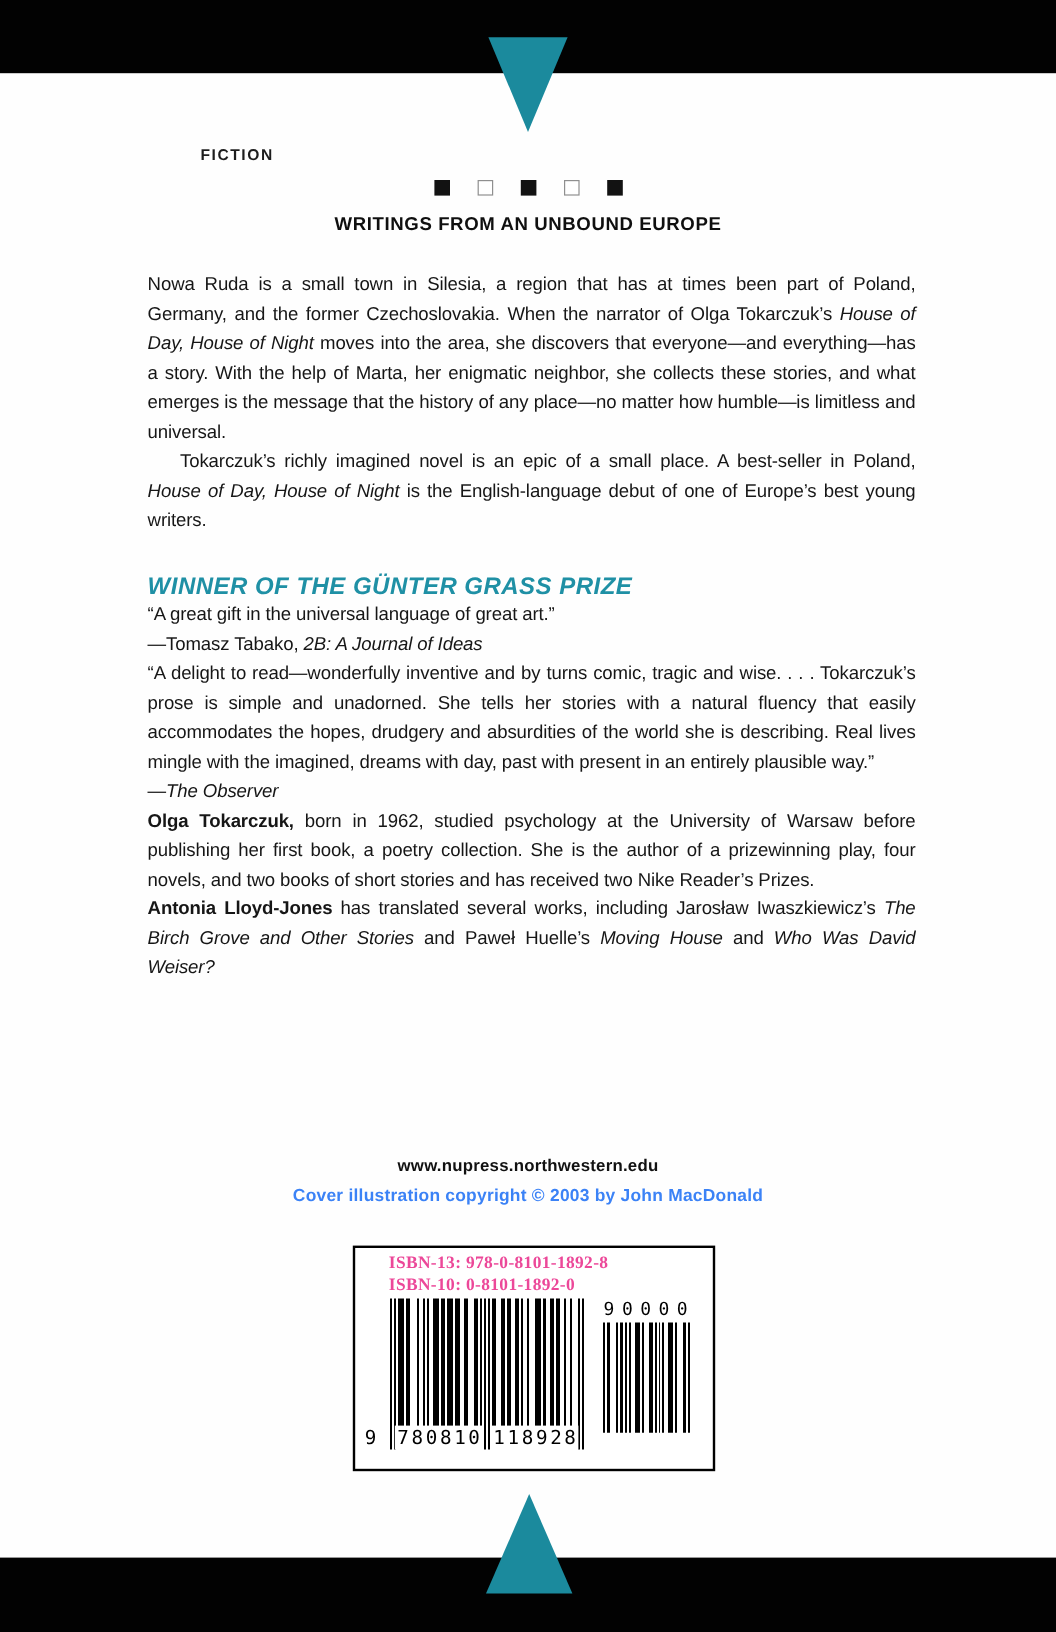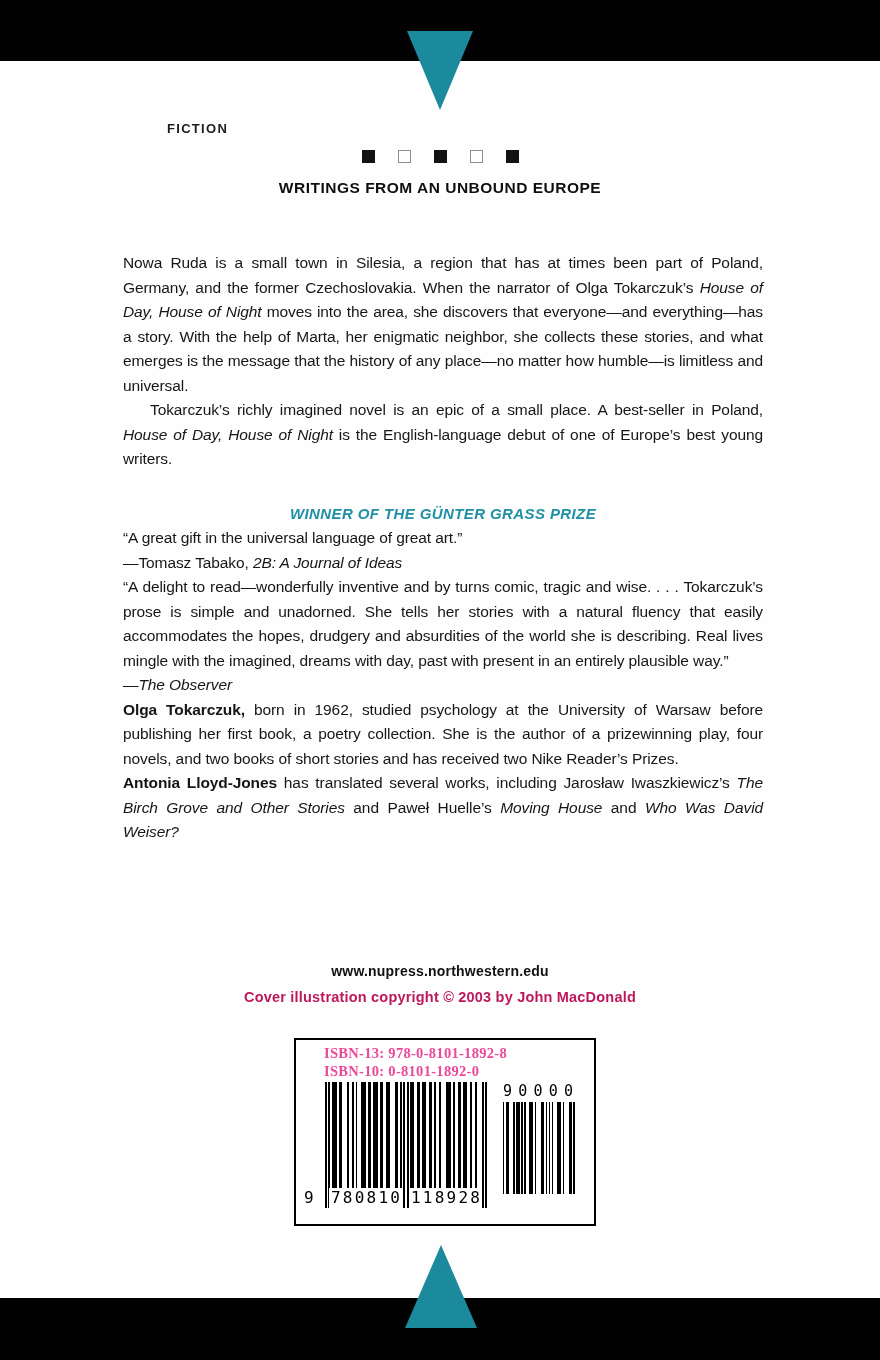--- a/index.html
+++ b/index.html
@@ -21,36 +21,36 @@
            letter-spacing:1.3px;color:#1d1d1d;margin-left:44px;}
   .squares{position:absolute;left:0;right:0;top:150px;display:flex;justify-content:center;gap:23px;}
   .sq{width:13px;height:13px;box-sizing:border-box;}
   .sq.filled{background:#121212;}
   .sq.outline{border:1.5px solid #8f8f8f;background:#fff;}
   .series-title{position:absolute;left:0;right:0;top:179px;text-align:center;
                 font-size:15.5px;font-weight:bold;letter-spacing:0.5px;color:#0f0f0f;}
 
   
   .column{position:absolute;left:123px;top:226px;width:640px;
-          font-size:15.5px;line-height:24.5px;letter-spacing:-0.1px;margin-top:25px;}
+          font-size:15.5px;line-height:24.5px;letter-spacing:-0.1px;}
   .column p{margin:0;}
   .j{text-align:justify;}
   .indent{text-indent:27px;}
-  .award{margin-top:30px;text-align:center;color:#1f90a5;font-weight:bold;font-style:italic;
-         font-size:15px;letter-spacing:0.4px;}
+  .award{margin-top:30px;color:#1f90a5;font-weight:bold;font-style:italic;
+         font-size:20px;letter-spacing:0.4px;}
   .r1{margin-top:27px;}
   .r2{margin-top:13px;}
   .bio1{margin-top:27px;}
   .bio2{margin-top:11px;}
 
   
   .site{position:absolute;top:963px;left:0;right:0;text-align:center;
         font-weight:bold;font-size:14px;letter-spacing:0.2px;color:#111;}
   .copy{position:absolute;top:989px;left:0;right:0;text-align:center;
-        font-weight:bold;font-size:14.5px;letter-spacing:0.2px;color:#be185d;}
+        font-weight:bold;font-size:14.5px;letter-spacing:0.2px;color:#3b82f6;}
 
   
   .bcbox{position:absolute;left:294px;top:1038px;width:298px;height:184px;
          border:2px solid #000;background:#fff;}
   .isbns{position:absolute;left:28px;top:5px;font-family:"Liberation Serif",serif;
          font-weight:bold;font-size:14.5px;line-height:17.5px;letter-spacing:0.3px;color:#ec4899;}
   .mainbars{position:absolute;left:29px;top:42px;width:162px;height:126px;}
   .mainbars svg{position:absolute;left:0;top:0;}
   .bc-first{position:absolute;left:-21px;top:106px;height:20px;
             font:16px/20px "DejaVu Sans Mono",monospace;color:#000;}

